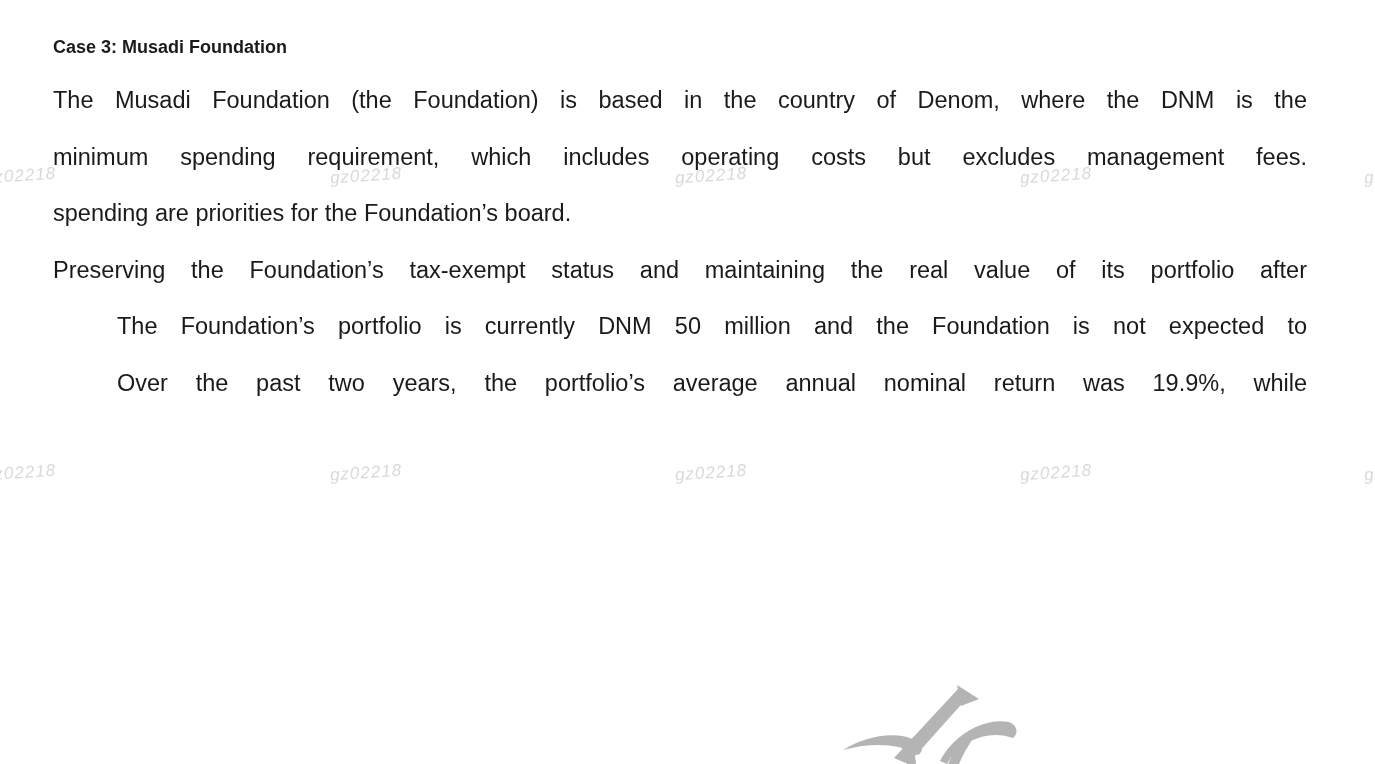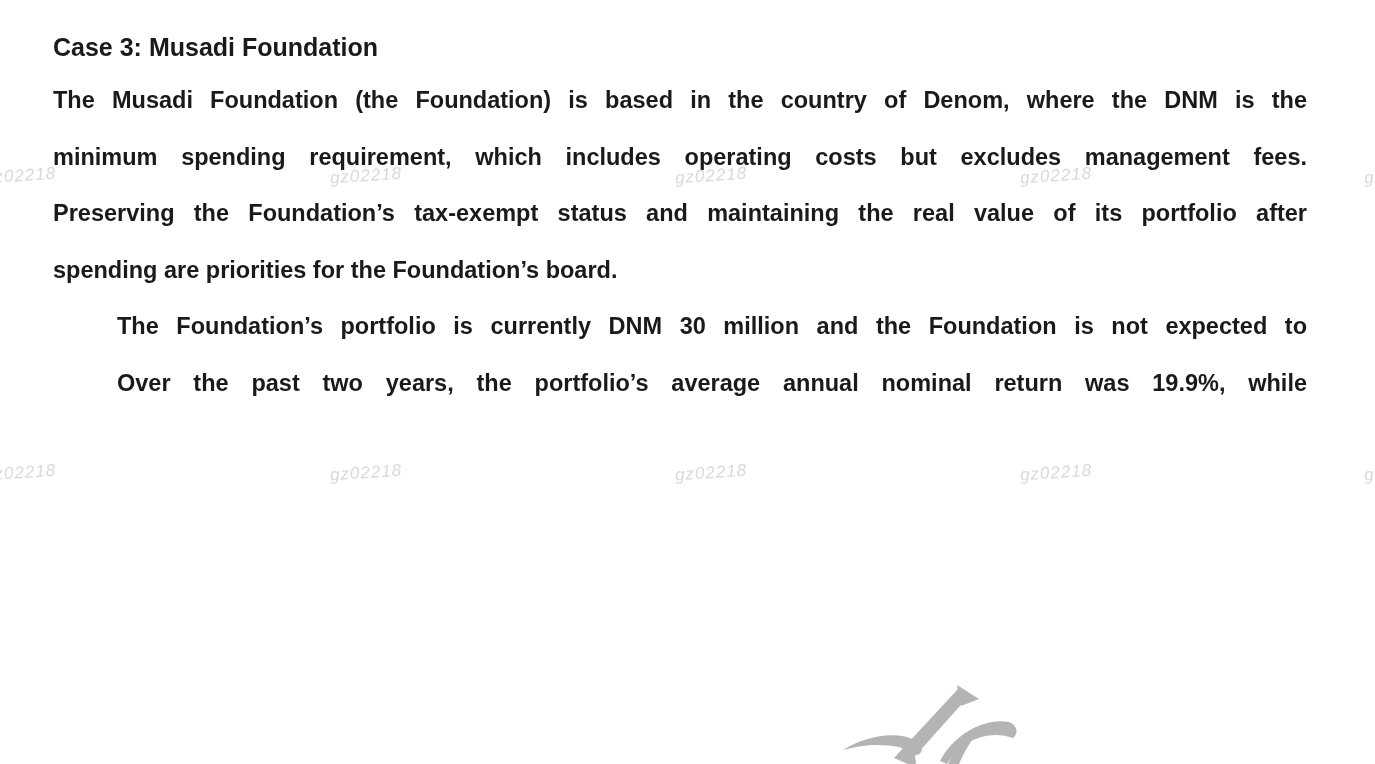--- a/index.html
+++ b/index.html
@@ -12,32 +12,31 @@
     position: relative;
     width: 1375px;
     height: 764px;
     overflow: hidden;
     box-sizing: border-box;
     padding: 28px 68px 0 53px;
     background: #ffffff;
     color: #1a1a1a;
   }
   .doc-title {
-    font-size: 25px;
+    font-size: 18px;
     font-weight: 700;
     line-height: 38px;
     margin: 0 0 6px 0;
   }
   .line {
     font-size: 23.5px;
     line-height: 56.6px;
     text-align: justify;
     text-align-last: justify;
     white-space: normal;
-    font-weight: bold;
   }
   .line.final {
     text-align: left;
     text-align-last: left;
   }
   .line.indent {
     text-indent: 64px;
   }
   .wm {
     position: absolute;
@@ -79,26 +78,26 @@
   <span class="wm r2 c2">gz02218</span>
   <span class="wm r2 c3">gz02218</span>
   <span class="wm r2 c4">gz02218</span>
   <span class="wm r2 c5">gz02218</span>
 
   <h1 class="doc-title">Case 3: Musadi Foundation</h1>
 
   <div class="para">
     <div class="line">The Musadi Foundation (the Foundation) is based in the country of Denom, where the DNM is the</div>
     <div class="line">minimum spending requirement, which includes operating costs but excludes management fees.</div>
+    <div class="line final">spending are priorities for the Foundation’s board.</div>
     <div class="line">Preserving the Foundation’s tax-exempt status and maintaining the real value of its portfolio after</div>
-    <div class="line final">spending are priorities for the Foundation’s board.</div>
   </div>
 
   <div class="para">
-    <div class="line indent">The Foundation’s portfolio is currently DNM 30 million and the Foundation is not expected to</div>
+    <div class="line indent">The Foundation’s portfolio is currently DNM 50 million and the Foundation is not expected to</div>
   </div>
 
   <div class="para">
     <div class="line indent">Over the past two years, the portfolio’s average annual nominal return was 19.9%, while</div>
   </div>
 
   <svg class="logo" viewBox="0 0 180 84" aria-hidden="true">
     <g fill="#b4b4b4">
 
       <path d="M119,5 L141,19 L123,26 Z"></path>

